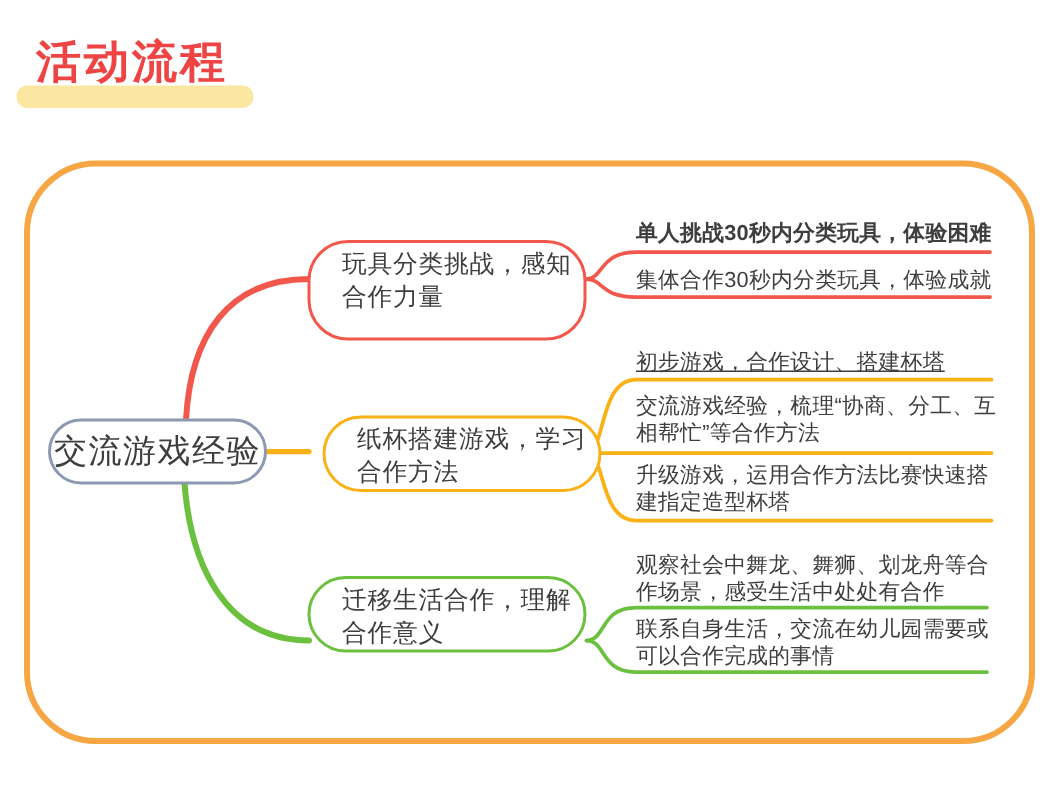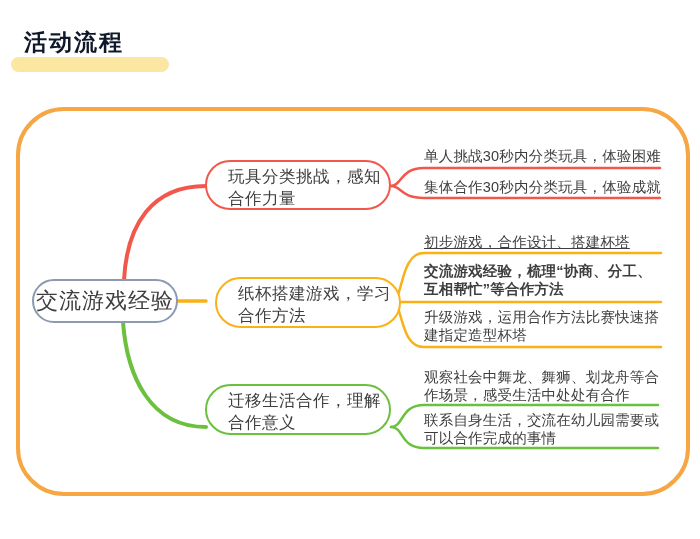--- a/index.html
+++ b/index.html
@@ -3,49 +3,49 @@
 <meta charset="utf-8">
 <style>
   html,body{margin:0;padding:0;background:#ffffff;}
   body{font-family:"Liberation Sans","DejaVu Sans",sans-serif;}
   .stage{position:relative;width:700px;height:539px;background:#ffffff;overflow:hidden;}
 
   
   .title-wrap{position:absolute;left:11px;top:22px;width:200px;height:56px;}
   .title-highlight{position:absolute;left:0px;top:35px;width:158px;height:15px;
     background:#FBE7A1;border-radius:8px;}
-  .page-title{position:absolute;left:13px;top:0px;font-size:23px;font-weight:800;
-    color:#0f172a;letter-spacing:2px;line-height:40px;}
+  .page-title{position:absolute;left:13px;top:0px;font-size:30px;font-weight:800;
+    color:#ef4444;letter-spacing:2px;line-height:40px;}
 
   
   .outer-box{position:absolute;left:16px;top:107px;width:666px;height:381px;
     border:4px solid #F6A643;border-radius:48px;background:transparent;}
 
   
   .connector-svg{position:absolute;left:0;top:0;width:700px;height:539px;}
 
   
   .node{position:absolute;box-sizing:border-box;background:#ffffff;color:#3E3E3E;}
   .central-node{left:32px;top:279px;width:146px;height:44px;border:2.5px solid #8B9AB1;
     border-radius:23px;display:flex;align-items:center;justify-content:center;
     font-size:22px;font-weight:500;letter-spacing:1px;}
   .branch-node{width:186px;border-radius:27px;padding:4px 8px 4px 21px;
     font-size:16.5px;line-height:21.5px;letter-spacing:0.5px;}
-  .branch-1{left:205px;top:160px;height:50px;border:2.5px solid #F2574B;}
+  .branch-1{left:205px;top:160px;height:67px;border:2.5px solid #F2574B;}
   .branch-2{left:215px;top:277px;height:51px;border:2.5px solid #F9B115;}
   .branch-3{left:205px;top:384px;height:51px;border:2.5px solid #6BC03E;}
   .branch-label{display:block;width:158px;}
 
   
   .leaf{position:absolute;left:424px;width:242px;font-size:14.5px;line-height:17.5px;
     color:#3E3E3E;letter-spacing:0.2px;word-break:break-all;}
-  .leaf-1a{top:148px;}
+  .leaf-1a{top:148px;font-weight:bold;}
   .leaf-1b{top:179px;}
   .leaf-2a{top:234px;text-decoration:underline;}
-  .leaf-2b{top:263px;font-weight:bold;}
+  .leaf-2b{top:263px;}
   .leaf-2c{top:309px;}
   .leaf-3a{top:369px;}
   .leaf-3b{top:412px;}
 </style>
 </head>
 <body>
 
 <div class="stage">
 
   <div class="title-wrap">

